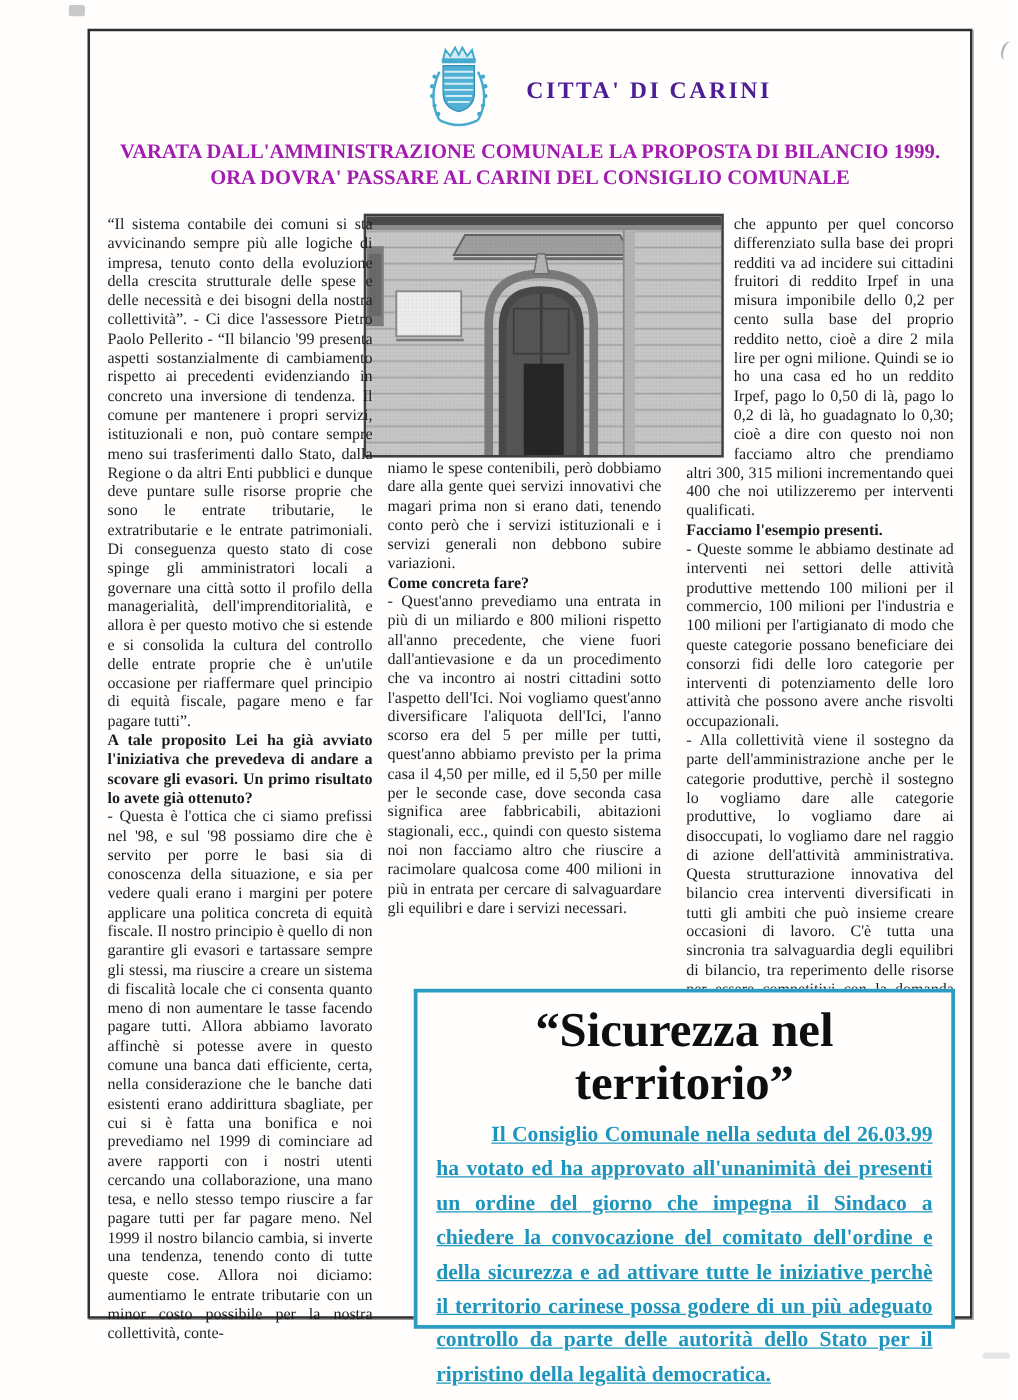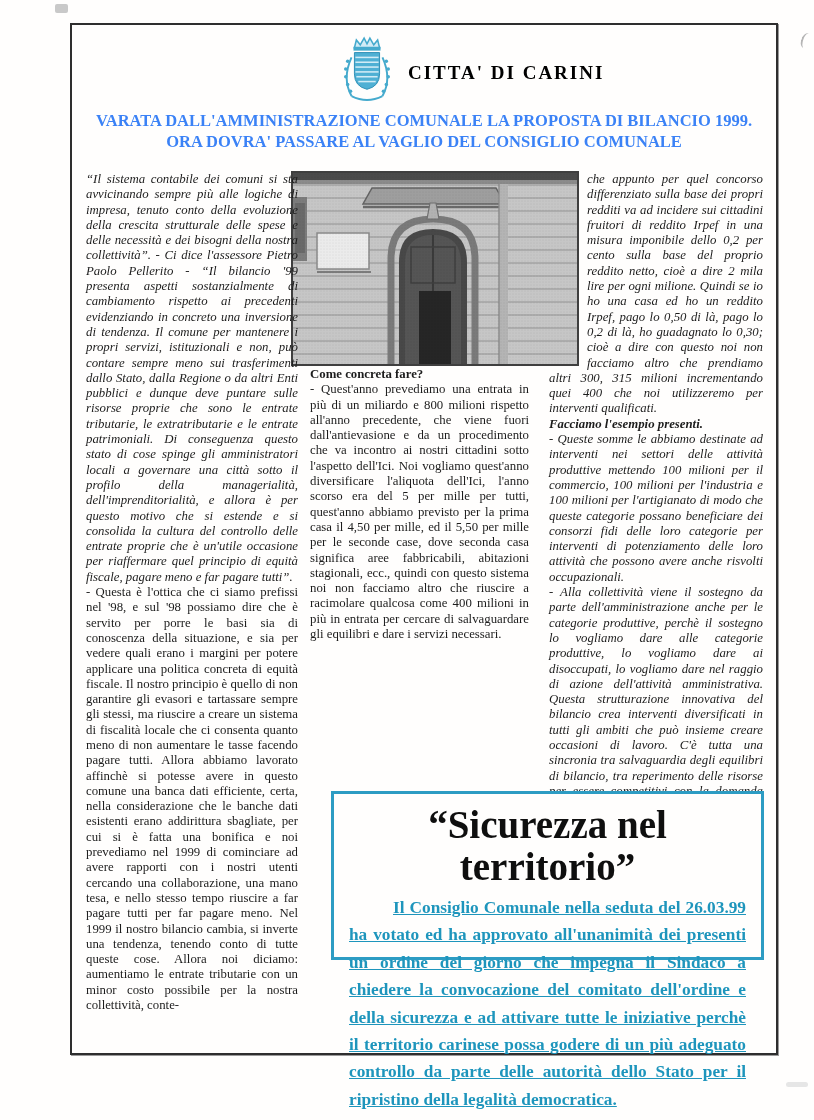--- a/index.html
+++ b/index.html
@@ -3,40 +3,40 @@
 <meta charset="utf-8">
 <style>
   html,body{margin:0;padding:0;background:#ffffff;}
   .scan{position:relative;width:814px;height:1120px;background:#fffefd;overflow:hidden;
         font-family:"Liberation Serif", serif;color:#1c1c1c;}
   .frame{position:absolute;left:70px;top:23px;width:704px;height:1028px;
          border:2px solid #2e2e2e;box-shadow:1px 1px 0 #9a9a9a;}
   
   .masthead{position:absolute;left:338px;top:36px;display:flex;align-items:center;gap:12px;}
   .crest{width:58px;height:66px;}
-  .city-title{margin:0;font-size:19px;font-weight:bold;letter-spacing:2px;color:#000000;
+  .city-title{margin:13px;font-size:19px;font-weight:bold;letter-spacing:2px;color:#4c1d95;
               font-family:"Liberation Serif", serif;white-space:nowrap;padding-top:8px;}
   
   .headline{position:absolute;left:76px;top:110px;width:696px;text-align:center;
-            color:#3b82f6;font-weight:bold;font-size:16.5px;line-height:21px;}
+            color:#a21caf;font-weight:bold;font-size:16.5px;line-height:21px;}
   
   .col{position:absolute;top:172px;text-align:justify;font-size:12.8px;line-height:15.3px;
        hyphens:auto;}
   .col p{margin:0;}
   .col1{left:86px;width:212px;}
   .col2{left:310px;top:367px;width:219px;}
-  .col3{left:549px;width:214px;font-style:italic;}
-  .p-italic{font-style:italic;}
+  .col3{left:549px;width:214px;}
+  .p-italic{}
   .q{font-weight:bold;}
   .photo-spacer{float:left;width:38px;height:193px;}
   
   .photo{position:absolute;left:291px;top:171px;width:284px;height:191px;
          border:2px solid #3f3f3f;background:#c6c6c6;}
   
-  .sic-box{position:absolute;left:331px;top:791px;width:433px;height:169px;
+  .sic-box{position:absolute;left:331px;top:791px;width:433px;height:272px;
            border:3px solid #2d9cc3;background:#fffefd;box-sizing:border-box;}
   .sic-title{margin:10px 8px 4px 8px;text-align:center;font-size:39px;line-height:42px;
              color:#0f0f0f;font-weight:bold;font-family:"Liberation Serif", serif;}
   .sic-body{margin:6px 15px 0 15px;text-align:justify;text-indent:44px;
             font-size:17.3px;line-height:27.4px;font-weight:bold;color:#1e95bc;text-decoration:underline;}
   
   .art1{position:absolute;left:55px;top:4px;width:13px;height:9px;background:#c9c9c9;border-radius:2px;}
   .art2{position:absolute;left:801px;top:33px;width:9px;height:16px;border-left:2px solid #b5b5b5;
         border-radius:50% 0 0 50%;transform:rotate(18deg);}
   .art3{position:absolute;left:786px;top:1082px;width:22px;height:5px;background:#e6e6e6;border-radius:3px;}
@@ -79,21 +79,21 @@
           <circle cx="52" cy="42" r="1.8"></circle>
         <circle cx="50" cy="50" r="1.8"></circle>
           <circle cx="47" cy="57" r="1.8"></circle>
       </g>
     </svg>
     <h1 class="city-title">CITTA' DI CARINI</h1>
   </header>
 
   <div class="headline">
     <div>VARATA DALL'AMMINISTRAZIONE COMUNALE LA PROPOSTA DI BILANCIO 1999.</div>
-    <div>ORA DOVRA' PASSARE AL VAGLIO DEL CONSIGLIO COMUNALE</div>
+    <div>ORA DOVRA' PASSARE AL CARINI DEL CONSIGLIO COMUNALE</div>
   </div>
 
   <svg class="photo" viewBox="0 0 284 191" preserveAspectRatio="none" aria-hidden="true">
     <defs>
       <pattern id="courses" width="284" height="13" patternUnits="userSpaceOnUse">
         <rect width="284" height="13" fill="#c6c6c6"></rect>
         <line x1="0" y1="12" x2="284" y2="12" stroke="#a3a3a3" stroke-width="1.4"></line>
       </pattern>
       <pattern id="ht" width="3" height="3" patternUnits="userSpaceOnUse">
         <circle cx="1" cy="1" r="0.55" fill="#000000" opacity="0.09"></circle>
@@ -116,24 +116,26 @@
     <rect x="118" y="74" width="44" height="36" fill="none" stroke="#3f3f3f" stroke-width="1.5"></rect>
     <rect x="126" y="118" width="32" height="73" fill="#262626"></rect>
     <path d="M134 46 L146 46 L143 30 L137 30 Z" fill="#b2b2b2" stroke="#6f6f6f" stroke-width="1.2"></path>
     <rect x="206" y="11" width="9" height="180" fill="#b4b4b4"></rect>
     <line x1="206" y1="11" x2="206" y2="191" stroke="#8b8b8b" stroke-width="1.4"></line>
     <rect width="284" height="191" fill="url(#ht)"></rect>
   </svg>
 
   <div class="col col1">
     <p class="p-italic">“Il sistema contabile dei comuni si sta avvicinando sempre più alle logiche di impresa, tenuto conto della evoluzione della crescita strutturale delle spese e delle necessità e dei bisogni della nostra collettività”. - Ci dice l'assessore Pietro Paolo Pellerito - “Il bilancio '99 presenta aspetti sostanzialmente di cambiamento rispetto ai precedenti evidenziando in concreto una inversione di tendenza. Il comune per mantenere i propri servizi, istituzionali e non, può contare sempre meno sui trasferimenti dallo Stato, dalla Regione o da altri Enti pubblici e dunque deve puntare sulle risorse proprie che sono le entrate tributarie, le extratributarie e le entrate patrimoniali. Di conseguenza questo stato di cose spinge gli amministratori locali a governare una città sotto il profilo della managerialità, dell'imprenditorialità, e allora è per questo motivo che si estende e si consolida la cultura del controllo delle entrate proprie che è un'utile occasione per riaffermare quel principio di equità fiscale, pagare meno e far pagare tutti”.</p>
+    <p class="q">A tale proposito Lei ha già avviato l'iniziativa che prevedeva di andare a scovare gli evasori. Un primo risultato lo avete già ottenuto?</p>
     <p>- Questa è l'ottica che ci siamo prefissi nel '98, e sul '98 possiamo dire che è servito per porre le basi sia di conoscenza della situazione, e sia per vedere quali erano i margini per potere applicare una politica concreta di equità fiscale. Il nostro principio è quello di non garantire gli evasori e tartassare sempre gli stessi, ma riuscire a creare un sistema di fiscalità locale che ci consenta quanto meno di non aumentare le tasse facendo pagare tutti. Allora abbiamo lavorato affinchè si potesse avere in questo comune una banca dati efficiente, certa, nella considerazione che le banche dati esistenti erano addirittura sbagliate, per cui si è fatta una bonifica e noi prevediamo nel 1999 di cominciare ad avere rapporti con i nostri utenti cercando una collaborazione, una mano tesa, e nello stesso tempo riuscire a far pagare tutti per far pagare meno. Nel 1999 il nostro bilancio cambia, si inverte una tendenza, tenendo conto di tutte queste cose. Allora noi diciamo: aumentiamo le entrate tributarie con un minor costo possibile per la nostra collettività, conte-</p>
   </div>
 
   <div class="col col2">
+    <p>niamo le spese contenibili, però dobbiamo dare alla gente quei servizi innovativi che magari prima non si erano dati, tenendo conto però che i servizi istituzionali e i servizi generali non debbono subire variazioni.</p>
     <p class="q">Come concreta fare?</p>
     <p>- Quest'anno prevediamo una entrata in più di un miliardo e 800 milioni rispetto all'anno precedente, che viene fuori dall'antievasione e da un procedimento che va incontro ai nostri cittadini sotto l'aspetto dell'Ici. Noi vogliamo quest'anno diversificare l'aliquota dell'Ici, l'anno scorso era del 5 per mille per tutti, quest'anno abbiamo previsto per la prima casa il 4,50 per mille, ed il 5,50 per mille per le seconde case, dove seconda casa significa aree fabbricabili, abitazioni stagionali, ecc., quindi con questo sistema noi non facciamo altro che riuscire a racimolare qualcosa come 400 milioni in più in entrata per cercare di salvaguardare gli equilibri e dare i servizi necessari.</p>
   </div>
 
   <div class="col col3">
     <div class="photo-spacer"></div>
     <p>che appunto per quel concorso differenziato sulla base dei propri redditi va ad incidere sui cittadini fruitori di reddito Irpef in una misura imponibile dello 0,2 per cento sulla base del proprio reddito netto, cioè a dire 2 mila lire per ogni milione. Quindi se io ho una casa ed ho un reddito Irpef, pago lo 0,50 di là, pago lo 0,2 di là, ho guadagnato lo 0,30; cioè a dire con questo noi non facciamo altro che prendiamo altri 300, 315 milioni incrementando quei 400 che noi utilizzeremo per interventi qualificati.</p>
     <p class="q">Facciamo l'esempio presenti.</p>
     <p>- Queste somme le abbiamo destinate ad interventi nei settori delle attività produttive mettendo 100 milioni per il commercio, 100 milioni per l'industria e 100 milioni per l'artigianato di modo che queste categorie possano beneficiare dei consorzi fidi delle loro categorie per interventi di potenziamento delle loro attività che possono avere anche risvolti occupazionali.</p>
     <p>- Alla collettività viene il sostegno da parte dell'amministrazione anche per le categorie produttive, perchè il sostegno lo vogliamo dare alle categorie produttive, lo vogliamo dare ai disoccupati, lo vogliamo dare nel raggio di azione dell'attività amministrativa. Questa strutturazione innovativa del bilancio crea interventi diversificati in tutti gli ambiti che può insieme creare occasioni di lavoro. C'è tutta una sincronia tra salvaguardia degli equilibri di bilancio, tra reperimento delle risorse per essere competitivi con la domanda del cittadino, tra la</p>

